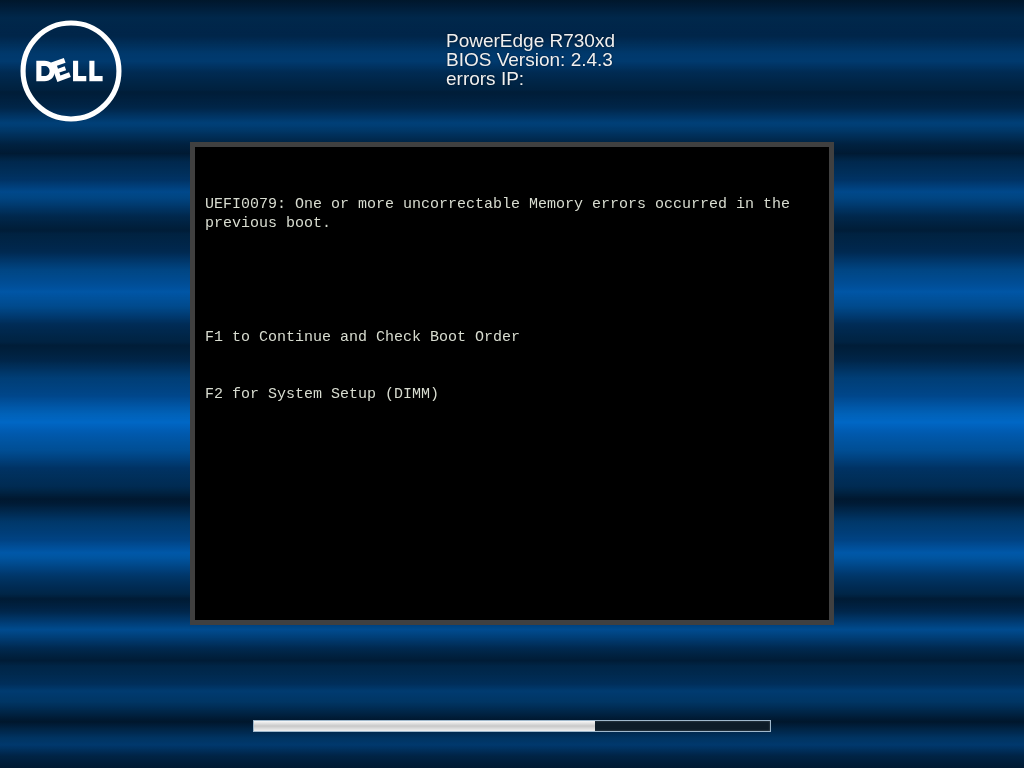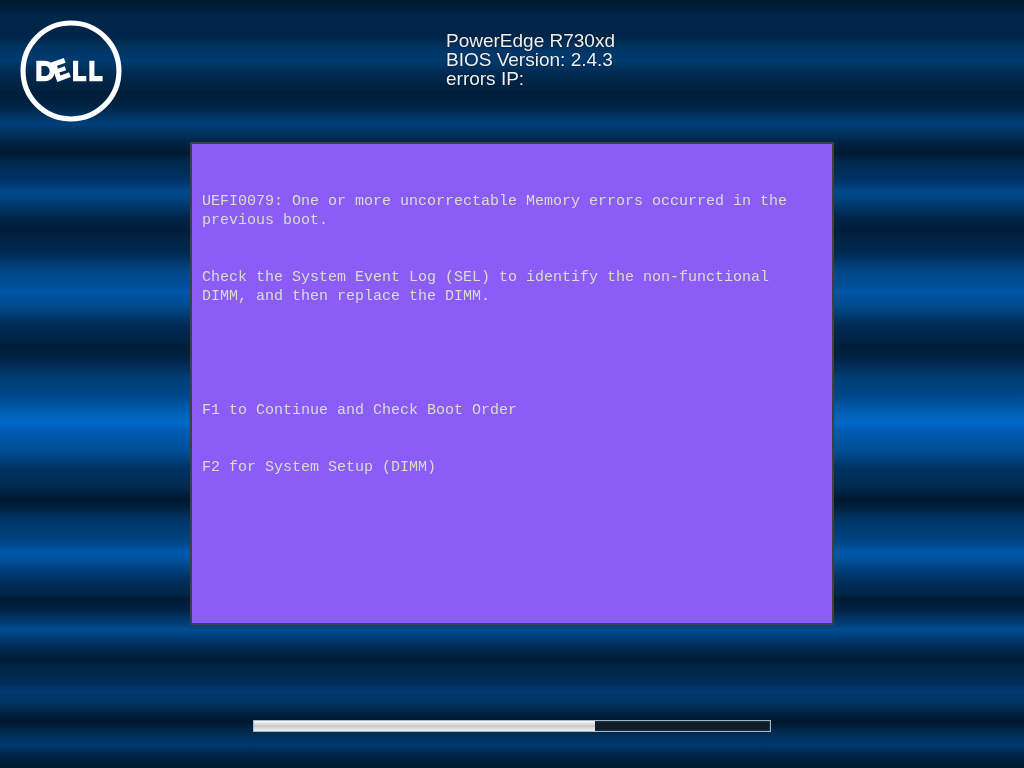--- a/index.html
+++ b/index.html
@@ -81,22 +81,22 @@
     .header-info .line {
       white-space: nowrap;
     }
 
     .terminal {
       position: absolute;
       top: 142px;
       left: 190px;
       width: 644px;
       height: 483px;
-      background: #8b5cf6;
-      border: 2px solid #404040;
+      background: #000000;
+      border: 5px solid #404040;
       padding: 10px 10px;
       font-family: "Courier New", Courier, monospace;
       font-size: 15px;
       line-height: 19px;
       color: #d8dcd0;
       white-space: pre-wrap;
       overflow: hidden;
     }
     .terminal .line {
       display: block;
@@ -151,21 +151,20 @@
   </div>
   <div class="line">
     <span>errors IP:</span>
     <span> </span>
     <span></span>
   </div>
 </div>
 
 <div class="terminal">
   <span class="line">UEFI0079: One or more uncorrectable Memory errors occurred in the previous boot.</span>
-  <span class="line">Check the System Event Log (SEL) to identify the non-functional DIMM, and then replace the DIMM.</span>
   <span class="blank"></span>
   <span class="line">F1 to Continue and Check Boot Order</span>
   <span class="line">F2 for System Setup (DIMM)</span>
   
   
   
   
   
 </div>
 

